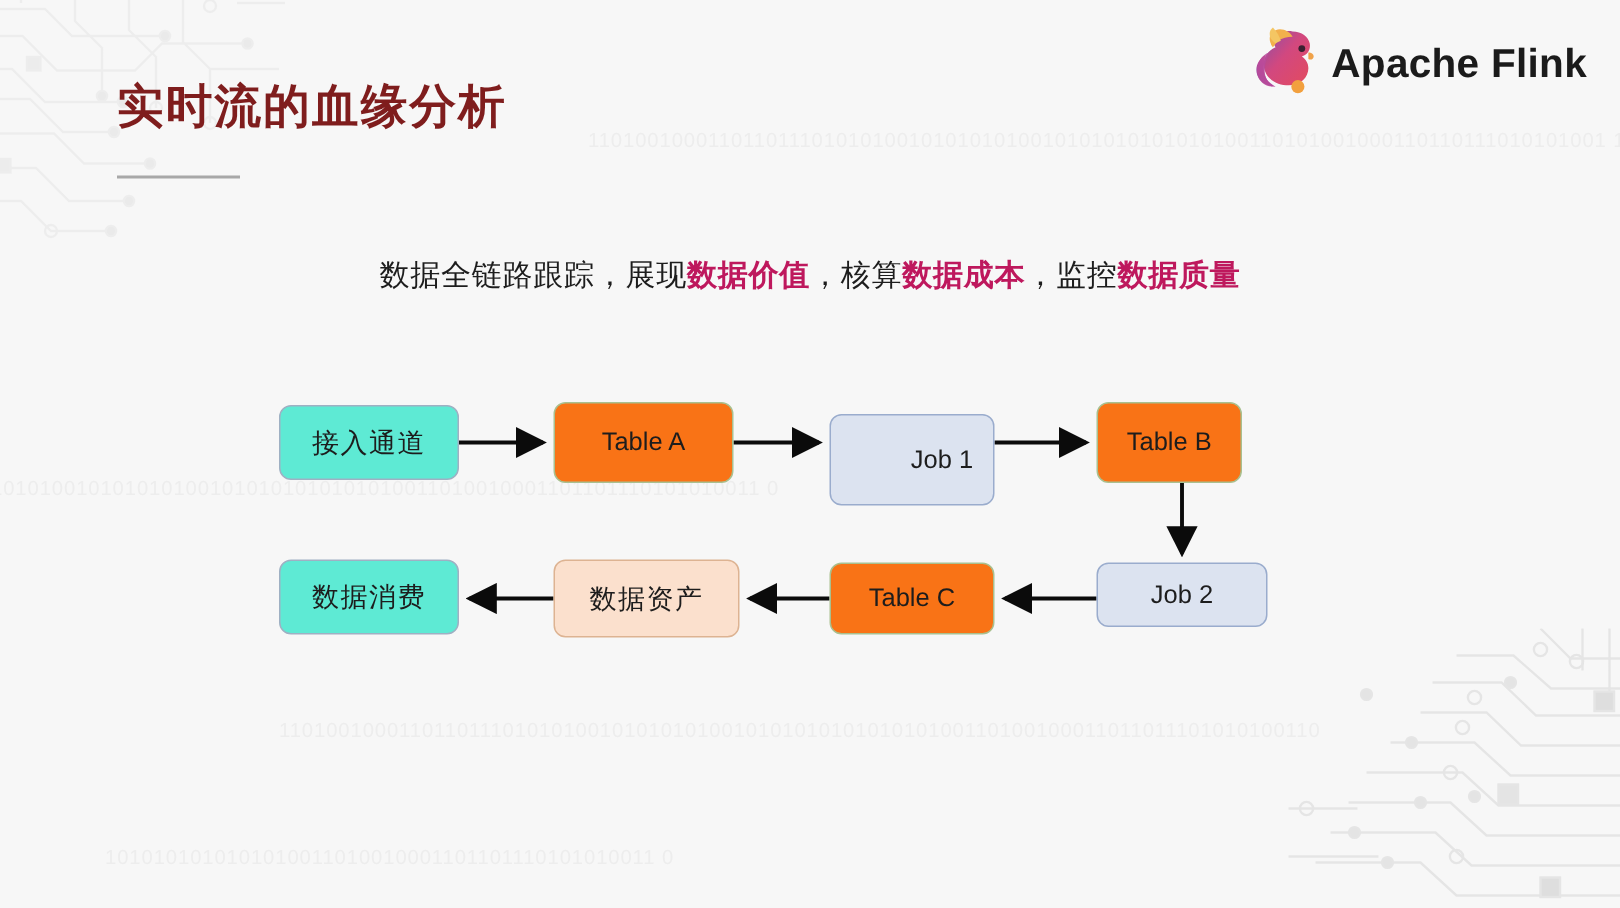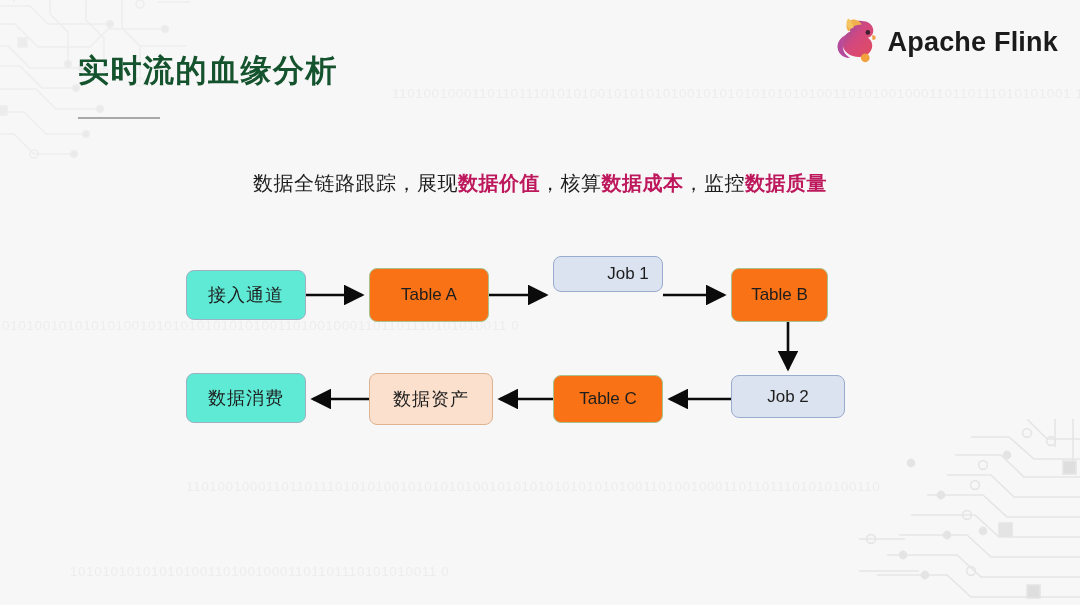--- a/index.html
+++ b/index.html
@@ -68,21 +68,21 @@
     letter-spacing: 0.2px;
     white-space: nowrap;
   }
 
   .page-title {
     position: absolute;
     left: 78px;
     top: 50px;
     font-size: 31px;
     font-weight: bold;
-    color: #14532d;
+    color: #7f1d1d;
     letter-spacing: 1.5px;
     white-space: nowrap;
   }
   .title-rule {
     position: absolute;
     left: 78px;
     top: 117px;
     width: 82px;
     height: 2px;
     background: #a8a8a8;
@@ -131,21 +131,21 @@
     letter-spacing: 1px;
   }
   .node.gray  { background: #5eead4; border-color: #9fb0c3; }
   .node.green { background: #f97316; border-color: #a9c08f; }
   .node.blue  { background: #dce3f0; border-color: #9aaccd; }
   .node.peach { background: #fbe0cd; border-color: #ddb392; }
 
   
   .n-ingest  { left: 186px; top: 270px; width: 120px; height: 50px; }
   .n-tablea  { left: 369px; top: 268px; width: 120px; height: 54px; }
-  .n-job1    { left: 553px; top: 256px; width: 110px; height: 36px; padding-left: 40px; }
+  .n-job1    { left: 553px; top: 276px; width: 110px; height: 61px; padding-left: 40px; }
   .n-tableb  { left: 731px; top: 268px; width: 97px; height: 54px; }
   
   .n-consume { left: 186px; top: 373px; width: 120px; height: 50px; }
   .n-asset   { left: 369px; top: 373px; width: 124px; height: 52px; }
   .n-tablec  { left: 553px; top: 375px; width: 110px; height: 48px; }
   .n-job2    { left: 731px; top: 375px; width: 114px; height: 43px; }
 
   .arrows { position: absolute; left: 0; top: 0; }
 </style>
 </head>

